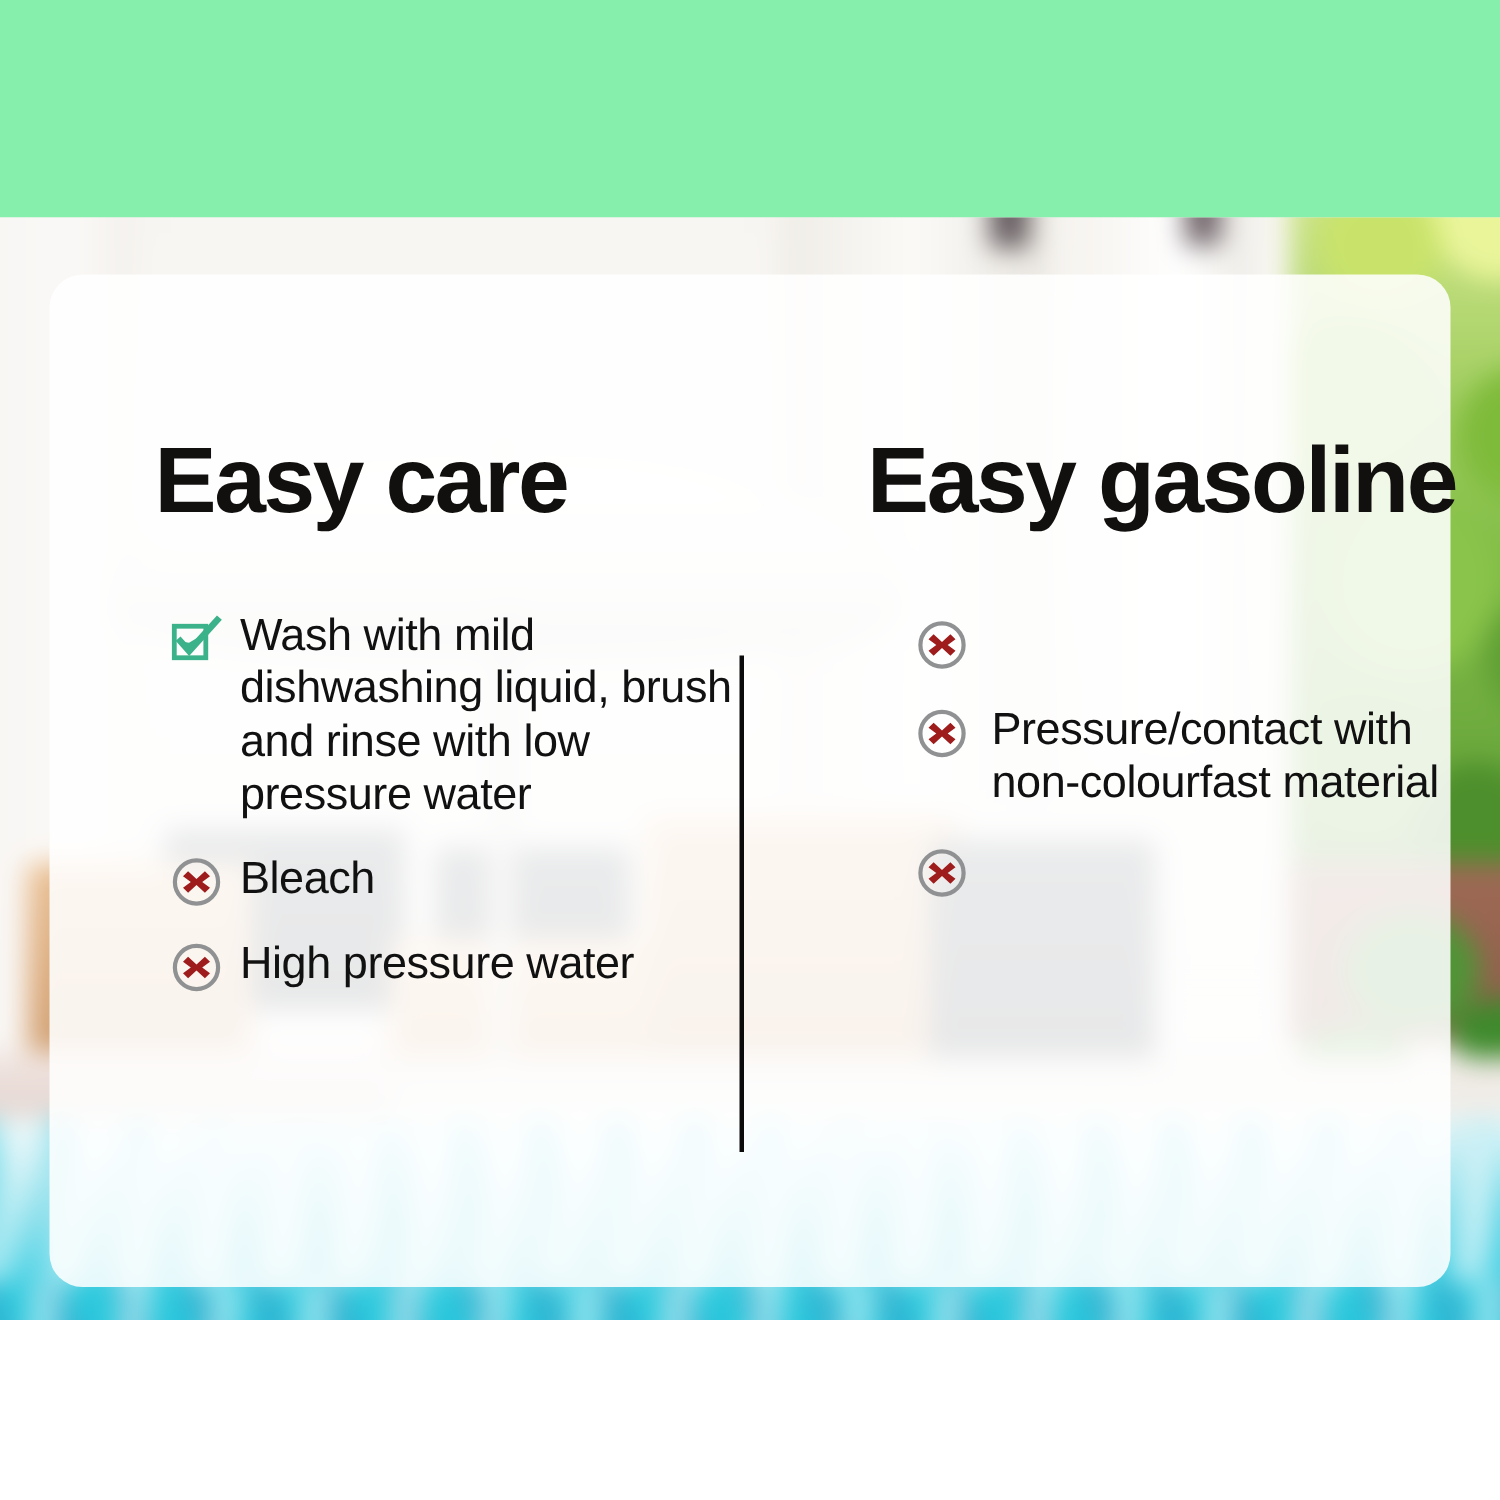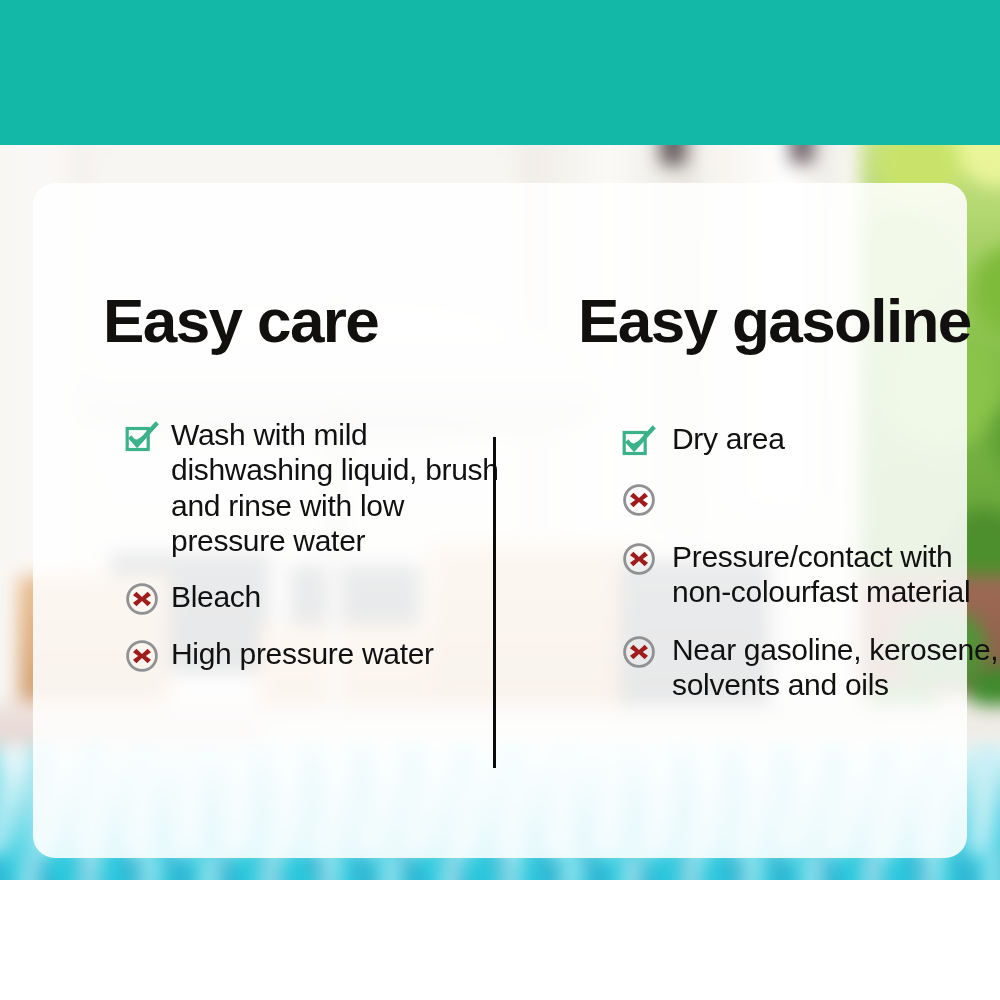--- a/index.html
+++ b/index.html
@@ -12,21 +12,21 @@
     height: 1000px;
     overflow: hidden;
     font-family: "Liberation Sans", sans-serif;
     -webkit-font-smoothing: antialiased;
   }
 
   #stage {
     position: relative;
     width: 1000px;
     height: 848px;
-    background: #14b8a6;
+    background: #86efac;
   }
 
   
   .photo {
     position: absolute;
     left: 0;
     top: 145px;
     width: 1000px;
     height: 735px;
     overflow: hidden;
@@ -180,21 +180,21 @@
     font-size: 62px;
     font-weight: 700;
     letter-spacing: -1.6px;
     line-height: 1;
     color: #12100f;
     white-space: nowrap;
   }
 
   .list {
     position: absolute;
-    margin: 16px;
+    margin: 5px;
     padding: 0;
     list-style: none;
   }
   .list-left  { top: 218px; left: 6px;  width: 400px; }
   .list-right { top: 222px; left: 28px; width: 380px; }
 
   .item {
     display: flex;
     align-items: flex-start;
     margin-bottom: 20px;
@@ -312,30 +312,20 @@
       </ul>
     </div>
 
     <div class="divider"></div>
 
     <div class="col col-right">
       <h1 class="heading">Easy gasoline</h1>
 
       <ul class="list list-right">
 
-        <li class="item">
-          <span class="icon">
-            <svg width="34" height="34" viewBox="0 0 34 34">
-              <rect x="2.2" y="8.5" width="21" height="21" fill="none" stroke="#3cb28a" stroke-width="3.2"></rect>
-              <path d="M6 18.5 L12 25.2 L31 4.2 L25.5 11.5 L12 19.5 Z" fill="#3cb28a"></path>
-              <path d="M6.2 18.4 L12.1 25.0 L30.8 4.4" fill="none" stroke="#3cb28a" stroke-width="4.4" stroke-linecap="square" stroke-linejoin="miter"></path>
-            </svg>
-          </span>
-          <span class="item-text">Dry area</span>
-        </li>
 
 
         <li class="item">
           <span class="icon">
             <svg width="34" height="34" viewBox="0 0 34 34">
               <circle cx="17" cy="17" r="14.4" fill="none" stroke="#8f9192" stroke-width="2.8"></circle>
               <path d="M11.4 9.8 L17 15.0 L22.6 9.8 L26.0 13.2 L20.8 17.0 L26.0 20.8 L22.6 24.2 L17 19.0 L11.4 24.2 L8.0 20.8 L13.2 17.0 L8.0 13.2 Z" fill="#9e1c1c"></path>
             </svg>
           </span>
         </li>
@@ -350,20 +340,19 @@
           <span class="item-text">Pressure/contact with non-colourfast material</span>
         </li>
 
         <li class="item">
           <span class="icon">
             <svg width="34" height="34" viewBox="0 0 34 34">
               <circle cx="17" cy="17" r="14.4" fill="none" stroke="#8f9192" stroke-width="2.8"></circle>
               <path d="M11.4 9.8 L17 15.0 L22.6 9.8 L26.0 13.2 L20.8 17.0 L26.0 20.8 L22.6 24.2 L17 19.0 L11.4 24.2 L8.0 20.8 L13.2 17.0 L8.0 13.2 Z" fill="#9e1c1c"></path>
             </svg>
           </span>
-          <span class="item-text">Near gasoline, kerosene, solvents and oils</span>
         </li>
 
       </ul>
     </div>
 
   </div>
 </div>
 
 </body></html>

